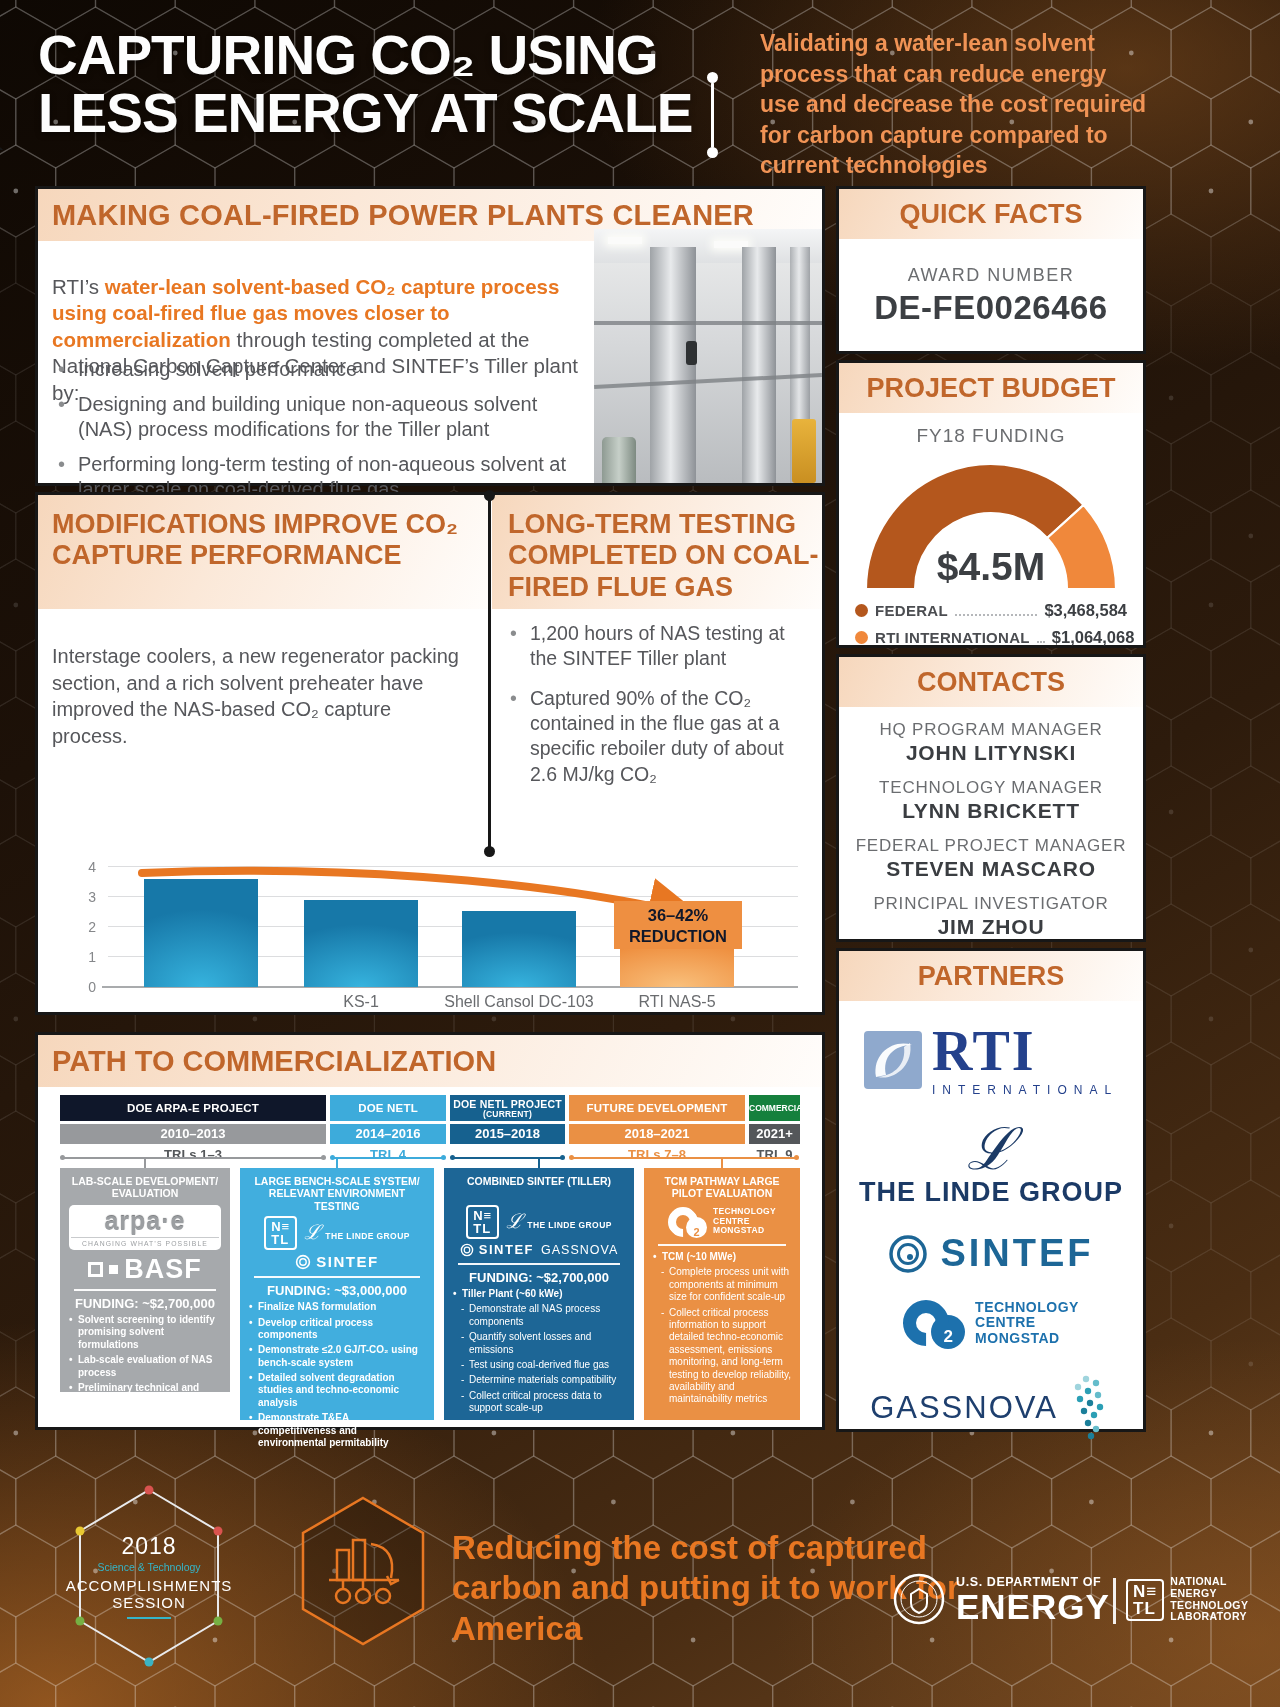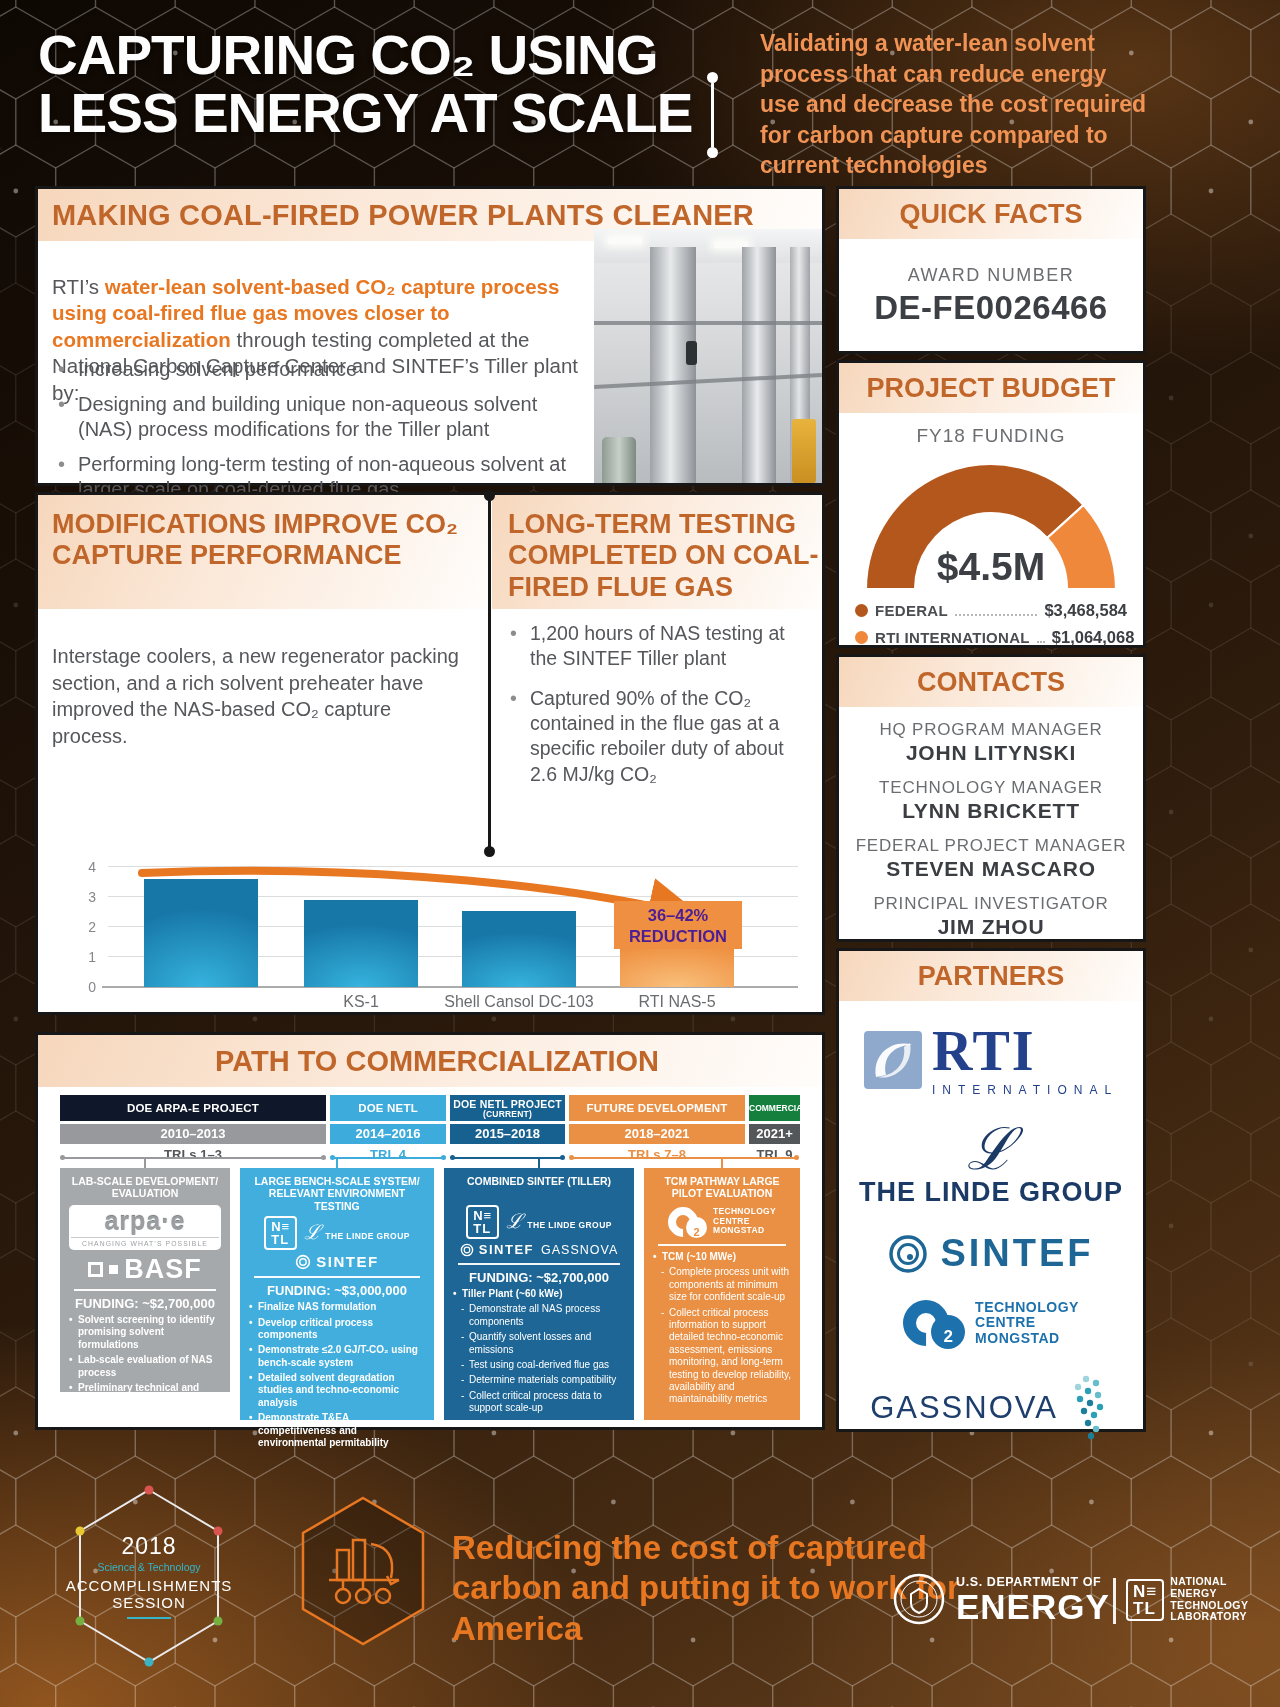--- a/index.html
+++ b/index.html
@@ -64,21 +64,21 @@
   #p2 ul.lt li::before{content:"•";position:absolute;left:2px;color:#8a8c8e;}
   .chart-title{position:absolute;left:14px;top:338px;font-size:21px;font-weight:700;color:#3f4145;letter-spacing:.2px;}
   #plot{position:absolute;left:70px;top:372px;width:690px;height:120px;}
   #plot .grid{position:absolute;left:0;right:0;height:1px;background:#dcdddf;}
   #plot .base{position:absolute;left:-6px;right:0;bottom:-1px;height:2px;background:#a9abad;}
   .bar{position:absolute;bottom:0;width:114px;}
   .ytick{position:absolute;width:26px;text-align:right;font-size:14px;color:#85878a;z-index:3;}
   .xlabel{position:absolute;top:498px;width:170px;text-align:center;font-size:16px;color:#6a6c6f;}
   #arrow{position:absolute;left:70px;top:360px;width:690px;height:120px;overflow:visible;}
   #badge{position:absolute;left:576px;top:406px;width:128px;height:48px;background:#ee8f41;
-    color:#4c1d95;font-weight:700;font-size:16.5px;line-height:1.25;text-align:center;padding-top:4px;z-index:4;}
+    color:#0f172a;font-weight:700;font-size:16.5px;line-height:1.25;text-align:center;padding-top:4px;z-index:4;}
 
   
   .rpanel{left:836px;width:310px;}
   .rpanel .band{height:50px;text-align:center;padding-top:10px;}
   .rpanel .band h2{font-size:27px;}
   #qf{top:186px;height:168px;}
   .qf-label{margin-top:26px;text-align:center;font-size:18px;letter-spacing:1.5px;color:#6b6d70;}
   .qf-num{text-align:center;font-size:33px;font-weight:700;letter-spacing:.5px;color:#3c3f43;margin-top:3px;}
   #pb{top:360px;height:288px;}
   .pb-sub{margin-top:12px;text-align:center;font-size:19px;letter-spacing:1px;color:#6b6d70;}
@@ -112,21 +112,21 @@
   .tcm-c{width:46px;height:46px;border-radius:50%;border:13px solid #1d71ad;border-right-color:transparent;transform:rotate(45deg);flex:none;}
   .tcm-o{width:34px;height:34px;border-radius:50%;background:#1d71ad;color:#fff;font-weight:700;font-size:17px;
     display:flex;align-items:flex-end;justify-content:center;margin-left:-28px;margin-top:18px;flex:none;padding-bottom:2px;}
   .tcm-txt{color:#1d71ad;font-weight:700;font-size:14px;line-height:1.12;letter-spacing:.5px;}
   .gassnova{margin-top:26px;gap:8px;}
   .gassnova .nm{font-size:31px;color:#1e3f6e;letter-spacing:2px;font-weight:400;}
 
   
   #p3{left:35px;top:1032px;width:790px;height:398px;}
   #p3 .band{height:52px;padding:10px 0 0 14px;}
-  #p3 .band h2{font-size:29px;text-align:center;}
+  #p3 .band h2{font-size:29px;}
   #tl{position:absolute;left:22px;top:60px;width:740px;height:80px;}
   .trow{position:absolute;left:0;width:740px;display:block;}
   .seg{position:absolute;color:#fff;font-weight:700;text-align:center;}
   .r1 .seg{height:26px;font-size:11.5px;line-height:26px;letter-spacing:.2px;}
   .r1 .seg .two{display:inline-block;vertical-align:middle;line-height:1.05;font-size:10.5px;}
   .r1 .seg .two small{display:block;font-size:8.5px;font-weight:700;}
   .r2 .seg{height:20px;font-size:13px;line-height:20px;}
   .r3 .seg{background:none !important;font-size:13px;font-weight:700;height:16px;line-height:16px;}
   .bracket{position:absolute;top:62px;border-bottom:2px solid #888;height:0;}
   .bracket i{position:absolute;top:-2px;width:5px;height:5px;border-radius:50%;background:#888;}

